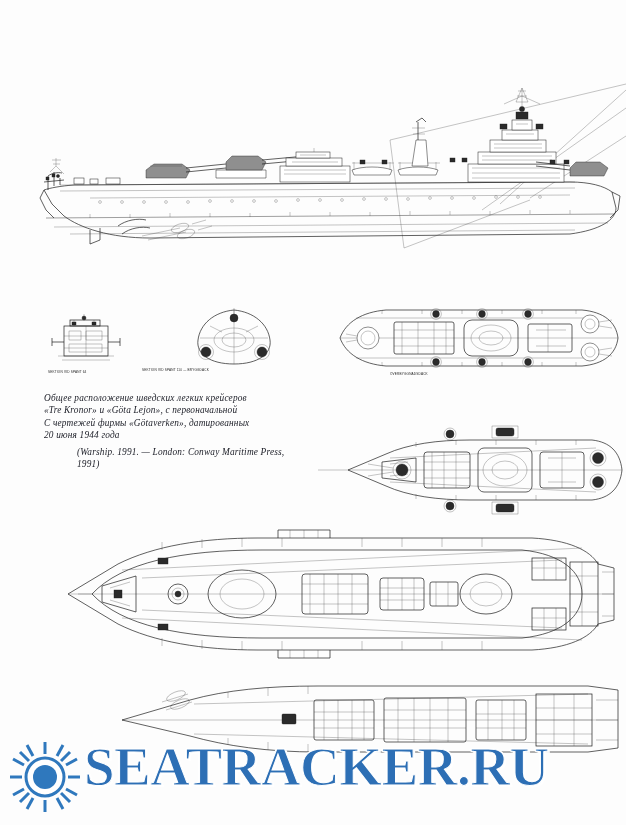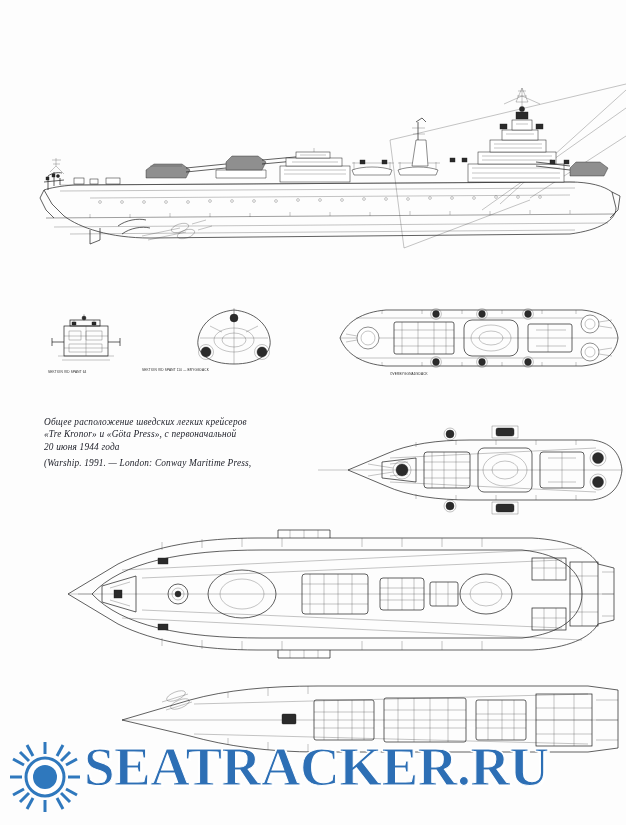--- a/index.html
+++ b/index.html
@@ -31,31 +31,31 @@
   .ln-thin { fill: none; stroke: #2a2a2a; stroke-width: 0.45; }
   .ln-hair { fill: none; stroke: #3a3a3a; stroke-width: 0.3; }
   .fill-dk { fill: #2b2b2b; stroke: #1d1d1d; stroke-width: 0.4; }
   .fill-md { fill: #8f8f8f; stroke: #1d1d1d; stroke-width: 0.4; }
   .fill-lt { fill: #ffffff; stroke: #1d1d1d; stroke-width: 0.5; }
 
   
   .caption {
     position: absolute;
     left: 44px;
-    top: 416px;
+    top: 392px;
     width: 310px;
     font-family: "Liberation Serif", serif;
     font-style: italic;
     font-size: 9.3px;
     line-height: 12.4px;
     color: #20222b;
     letter-spacing: 0.02em;
   }
   .caption .l { display: block; white-space: pre; }
-  .caption .src { display: block; white-space: pre; }
+  .caption .src { display: block; white-space: pre; margin-left: 33px; }
 
   
   .micro {
     position: absolute;
     font-family: "Liberation Sans", sans-serif;
     font-size: 3.1px;
     letter-spacing: 0.06em;
     color: #222;
     white-space: nowrap;
   }
@@ -704,23 +704,25 @@
         <path d="M190 80 L190 72"></path>
       </g>
       <g class="fill-dk">
         <rect x="164" y="42" width="14" height="10" rx="1"></rect>
       </g>
     </svg>
   </div>
 
   <div class="caption">
     <span class="l">Общее расположение шведских легких крейсеров</span>
-    <span class="l">«Tre Kronor» и «Göta Press», с первоначальной</span>
+    <span class="l">«Tre Kronor» и «Göta Lejon», с первоначальной</span>
+    <span class="l">С чертежей фирмы «Götaverken», датированных</span>
     <span class="l">20 июня 1944 года</span>
     <span class="src" style="margin-top:4px;">(Warship. 1991. — London: Conway Maritime Press,</span>
+    <span class="src">1991)</span>
   </div>
 
   <div class="wm-sun">
     <svg width="74" height="74" viewBox="0 0 74 74" aria-hidden="true">
       <g stroke="#2f78bd" stroke-width="3" fill="none">
         <g>
           <path d="M37 2 L37 14"></path>
             <path d="M37 60 L37 72"></path>
           <path d="M2 37 L14 37"></path>
             <path d="M60 37 L72 37"></path>

